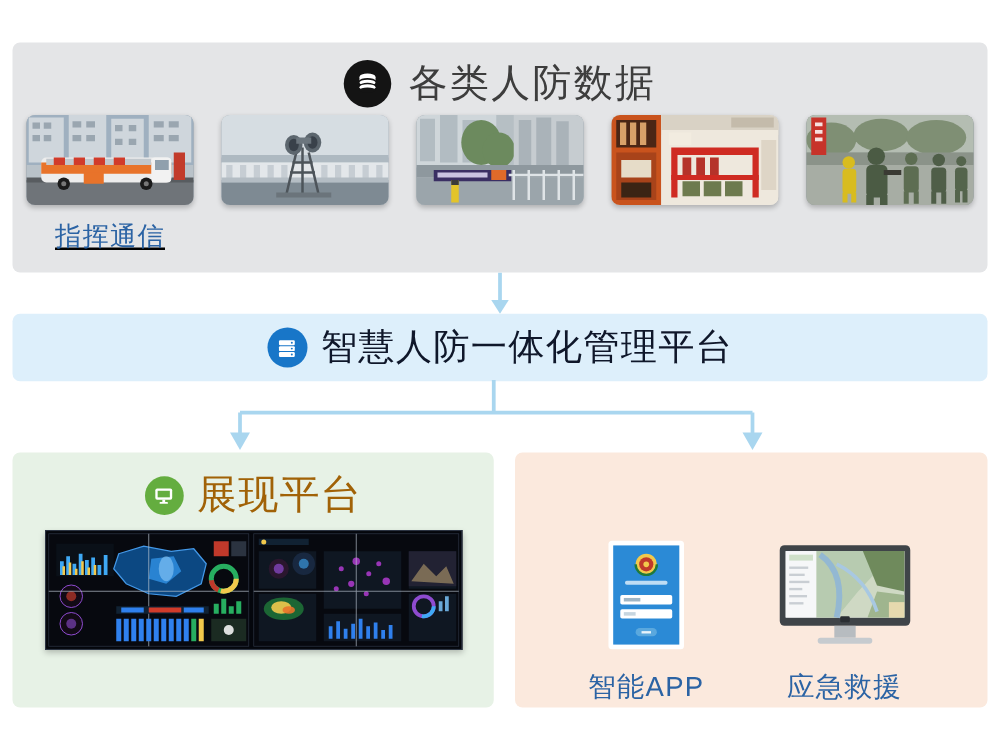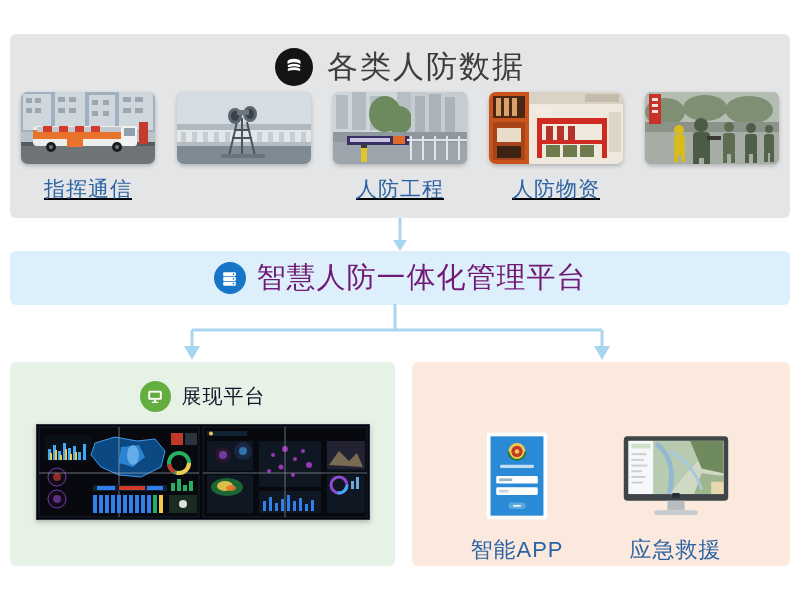--- a/index.html
+++ b/index.html
@@ -46,39 +46,39 @@
   
   .panel-platform{
     position:absolute;left:10px;top:251px;width:780px;height:54px;
     background:#ddeffb;border-radius:6px;
     display:flex;align-items:center;justify-content:center;gap:11px;
   }
   .ico-server{
     width:32px;height:32px;border-radius:50%;background:#1876c8;
     display:flex;align-items:center;justify-content:center;flex:0 0 auto;
   }
-  .platform-title{font-size:29px;color:#701a75;letter-spacing:1px;}
+  .platform-title{font-size:29px;color:#0f172a;letter-spacing:1px;}
 
   
   .conn-branch{position:absolute;left:150px;top:304px;width:500px;height:60px;}
 
   
   .panel-green{
     position:absolute;left:10px;top:362px;width:385px;height:204px;
     background:#e7f2e6;border-radius:6px;
   }
   .panel-orange{
     position:absolute;left:412px;top:362px;width:378px;height:204px;
     background:#fbe9dd;border-radius:6px;
   }
   .sec-head{
     position:absolute;left:0;top:14px;width:100%;height:40px;
     display:flex;align-items:center;justify-content:center;gap:11px;
   }
-  .sec-title{font-size:20px;color:#0f172a;letter-spacing:1px;}
+  .sec-title{font-size:32px;color:#a16207;letter-spacing:1px;}
   .ico-round{
     width:31px;height:31px;border-radius:50%;
     display:flex;align-items:center;justify-content:center;flex:0 0 auto;
   }
   .ico-monitor{background:#64ad3f;}
   .ico-globe{background:#f0912e;}
 
   
   .bigscreen-wrap{
     position:absolute;left:0;top:62px;width:100%;
@@ -250,21 +250,20 @@
               <path d="M78 44 L78 68"></path>
                 <path d="M90 44 L90 68"></path>
                 <path d="M102 44 L102 68"></path>
               <path d="M114 44 L114 68"></path>
                 <path d="M126 44 L126 68"></path>
                 <path d="M74 48 L134 48"></path>
             </g>
             <rect x="60" y="44" width="12" height="8" fill="#e06a2a"></rect>
           </svg>
         </div>
-        <span class="card-label">人防工程</span>
       </div>
 
       <div class="card">
         <div class="thumb">
           <svg viewBox="0 0 134 72" preserveAspectRatio="none">
             <rect width="134" height="72" fill="#e7e3dc"></rect>
             <rect x="0" y="0" width="134" height="16" fill="#d8d2c8"></rect>
             <rect x="0" y="0" width="40" height="72" fill="#c9531d"></rect>
             <rect x="4" y="4" width="32" height="22" fill="#4a2615"></rect>
             <g fill="#d8a169">
@@ -290,21 +289,20 @@
               </g>
             <g fill="#6d7a4e">
                 <rect x="57" y="53" width="14" height="12"></rect>
                 <rect x="74" y="53" width="14" height="12"></rect>
                 <rect x="91" y="53" width="14" height="12"></rect>
               </g>
             <rect x="46" y="14" width="18" height="10" fill="#f2ece0"></rect>
             <rect x="120" y="20" width="12" height="40" fill="#ded5c6"></rect>
           </svg>
         </div>
-        <span class="card-label">人防物资</span>
       </div>
 
       <div class="card">
         <div class="thumb">
           <svg viewBox="0 0 134 72" preserveAspectRatio="none">
             <rect width="134" height="72" fill="#9aa59a"></rect>
             <rect x="0" y="0" width="134" height="30" fill="#b4bdb2"></rect>
             <g fill="#7f8f74">
                 <ellipse cx="20" cy="20" rx="20" ry="14"></ellipse>
                 <ellipse cx="60" cy="16" rx="22" ry="13"></ellipse>

